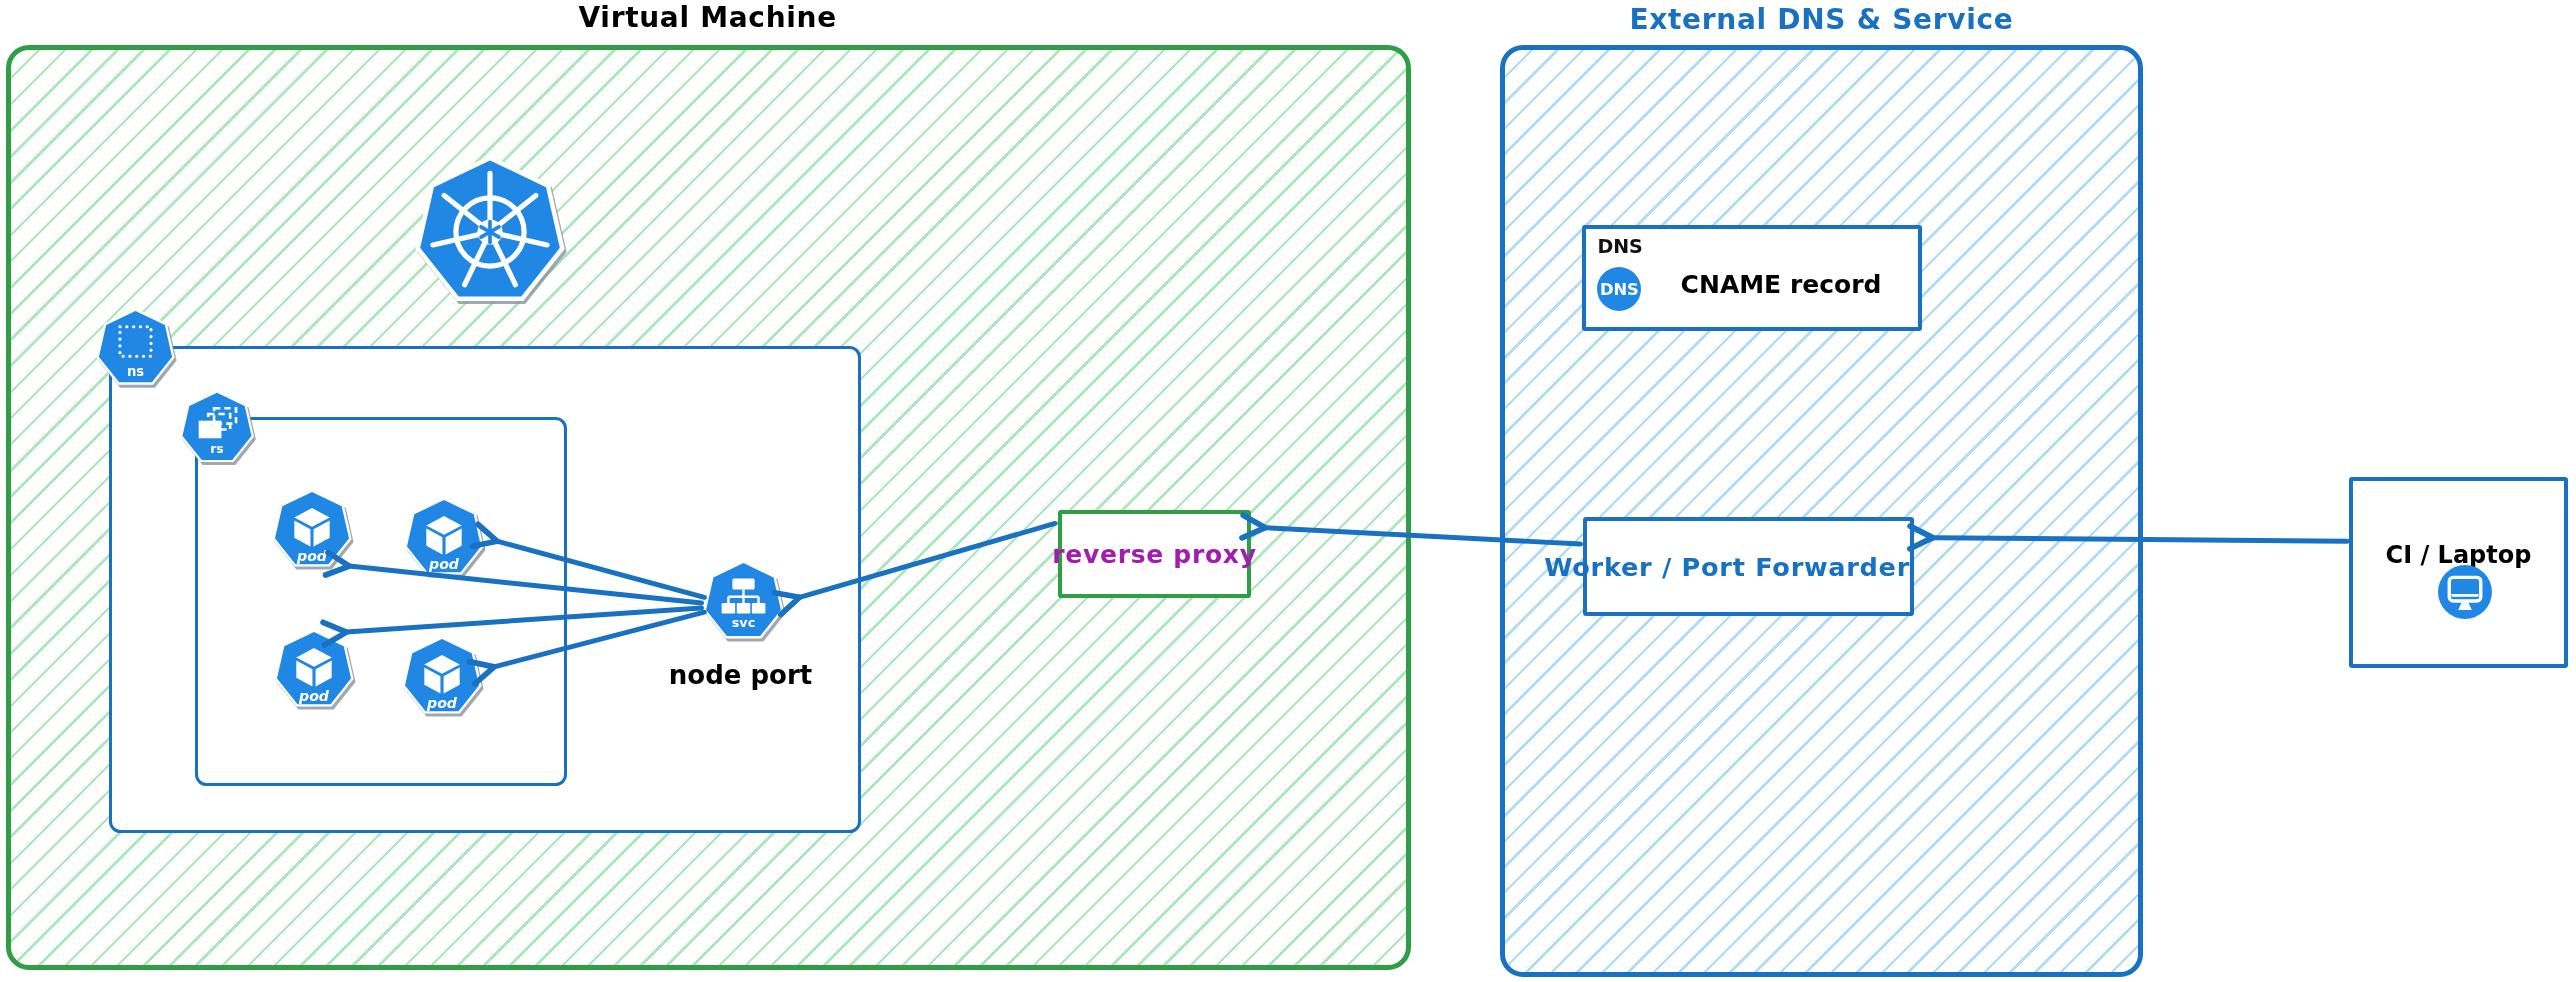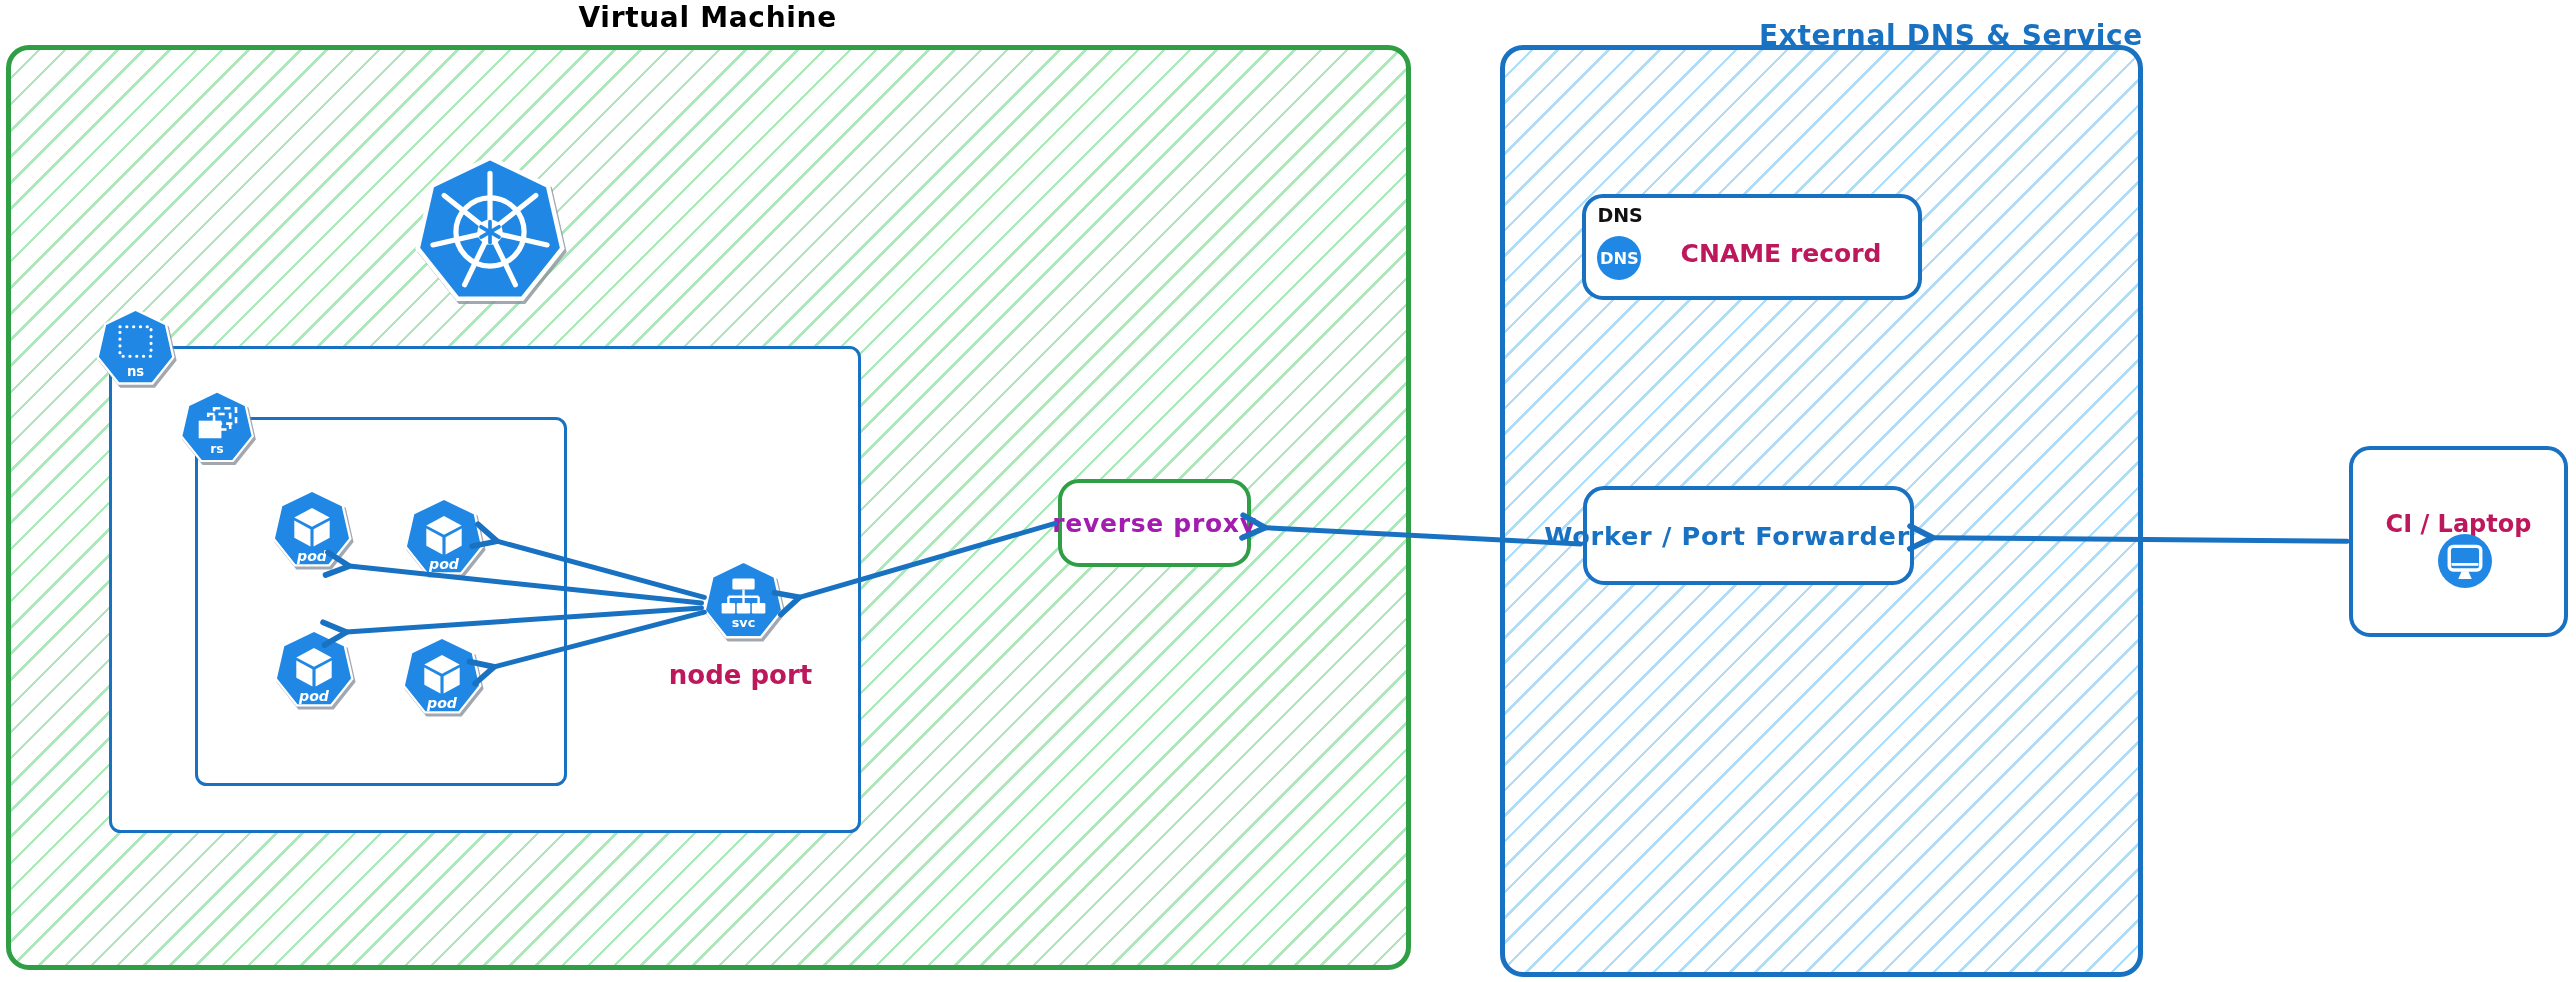--- a/index.html
+++ b/index.html
@@ -16,47 +16,47 @@
     border:5px solid #1971c2;
     background-image:repeating-linear-gradient(135deg,#aedcf9 0px,#aedcf9 2.5px,transparent 2.5px,transparent 18px);
   }
   .region-title{
     position:absolute;font-size:28px;font-weight:bold;text-align:center;
     letter-spacing:0.7px;z-index:2;
   }
   .region-title.green{color:#000000;}
   .region-title.blue{color:#1971c2;}
   .whitebox{position:absolute;background:#ffffff;border:3.6px solid #1971c2;border-radius:11.4px;z-index:1;}
-  .card{position:absolute;background:#ffffff;border:4.3px solid #1971c2;border-radius:21px;z-index:2;}
+  .card{position:absolute;background:#ffffff;border:4.3px solid #1971c2;border-radius:3px;z-index:2;margin-top:31px;}
   .card.flexc{display:flex;align-items:center;justify-content:center;}
   .card.green-card{border-color:#2f9e44;}
   .card-label{color:#1971c2;font-size:25.6px;font-weight:600;letter-spacing:0.7px;white-space:nowrap;}
   .card-label.green{color:#a21caf;}
   .hepta{position:absolute;overflow:visible;z-index:3;filter:drop-shadow(2.8px 3.6px 0 rgba(140,146,156,0.8));}
   .hepta text{font-family:"DejaVu Sans",sans-serif;font-weight:bold;fill:#ffffff;}
-  .blue-label{position:absolute;color:#be185d;font-weight:600;text-align:center;z-index:2;white-space:nowrap;}
+  .blue-label{position:absolute;color:#000000;font-weight:600;text-align:center;z-index:2;white-space:nowrap;}
   .dns-heading{position:absolute;color:#111111;font-size:19px;font-weight:bold;z-index:3;}
   .circle-badge{
     position:absolute;width:44px;height:44px;border-radius:50%;background:#2088e4;
     color:#ffffff;display:flex;align-items:center;justify-content:center;
     font-size:16.3px;font-weight:bold;z-index:3;
   }
   .laptop-circle{position:absolute;width:54px;height:54px;z-index:3;}
   #arrows{position:absolute;left:0;top:0;z-index:4;pointer-events:none;}
 </style>
 </head>
 <body>
 
 <div class="region green" style="left:5.7px;top:45px;width:1395px;height:915px;"></div>
 
 <div class="region blue" style="left:1500px;top:45px;width:633px;height:922px;"></div>
 
 <div class="region-title green" style="left:5.7px;top:1.4px;width:1404px;">Virtual Machine</div>
 
-<div class="region-title blue" style="left:1500px;top:19px;width:643px;text-align:right;">External DNS &amp; Service</div>
+<div class="region-title blue" style="left:1500px;top:3px;width:643px;">External DNS &amp; Service</div>
 
 <div class="whitebox" style="left:109px;top:346px;width:746px;height:481px;"></div>
 
 <div class="whitebox" style="left:195px;top:417px;width:366px;height:363px;border-width:3.6px;"></div>
 
 <svg class="hepta" style="left:407px;top:149px;width:166px;height:166px;" viewBox="-112 -112 224 224">
   <polygon points="0,-100 78.2,-62.3 97.5,22.2 43.4,90.1 -43.4,90.1 -97.5,22.2 -78.2,-62.3" fill="#2088e4" stroke="#ffffff" stroke-width="6"></polygon>
   <g stroke="#ffffff" stroke-width="7" stroke-linecap="round" fill="none">
     <circle cx="0" cy="0" r="46"></circle>
     <line x1="0" y1="-16" x2="0" y2="-79"></line>

